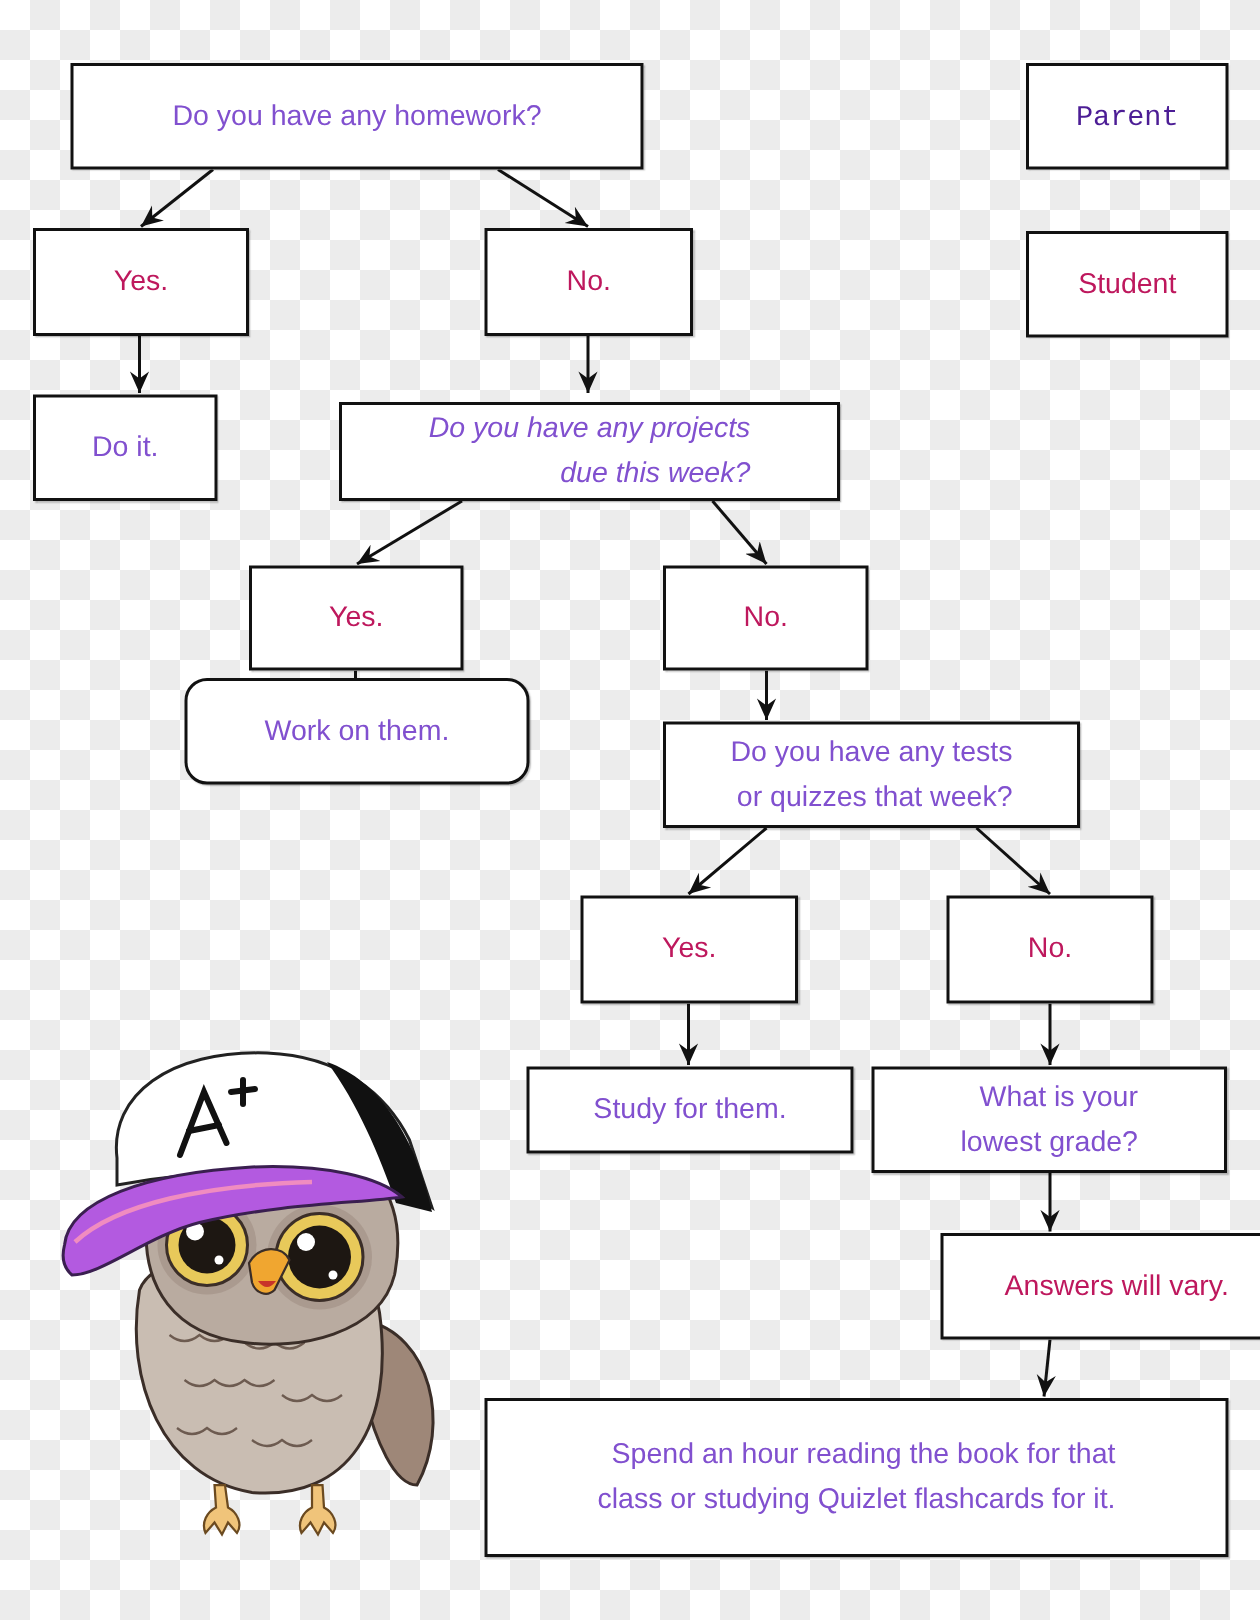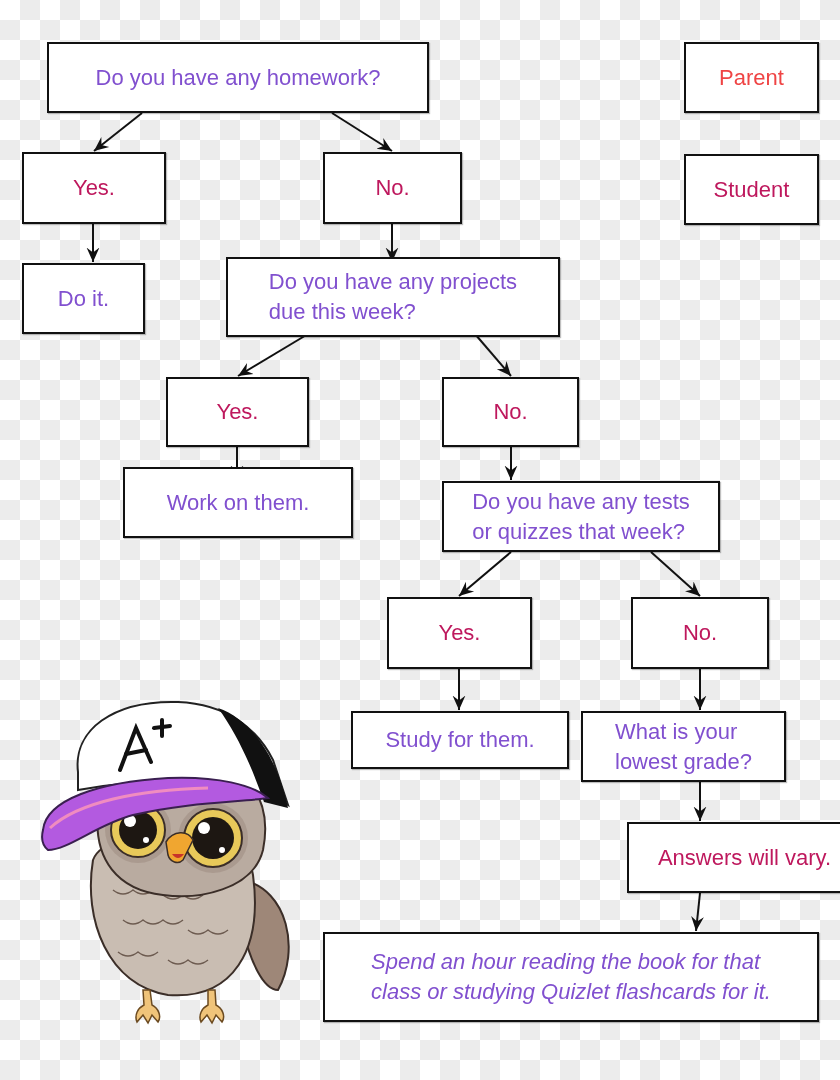--- a/index.html
+++ b/index.html
@@ -11,26 +11,26 @@
       linear-gradient(45deg, #ececec 25%, transparent 25%, transparent 75%, #ececec 75%);
     background-size: 40px 40px;
     background-position: 0 0, 20px 20px;
     font-family: "Liberation Sans", sans-serif;
   }
   .node {
     position: absolute; box-sizing: border-box;
     background: #ffffff; border: 2px solid #111111;
     box-shadow: 1px 1px 1px rgba(0,0,0,0.25);
     display: flex; align-items: center; justify-content: center;
-    text-align: left; font-size: 22px; line-height: 30px;
+    text-align: right; font-size: 19px; line-height: 30px;
     padding: 0 8px;
   }
   .node span { display: block; white-space: pre-line; }
   .parent-color { color: #8150cf; }
-  .legend-parent { color: #ef4444; }
+  .legend-parent { color: #4c1d95; font-family: Liberation Mono, monospace; }
   .student-color { color: #be185d; }
   #edges { position: absolute; left: 0; top: 0; pointer-events: none; }
   #owl { position: absolute; left: 38px; top: 690px; }
 </style>
 </head>
 <body>
 
 <svg id="edges" width="840" height="1080" viewBox="0 0 840 1080">
   <defs>
     <marker id="arr" viewBox="0 0 10 10" refX="9" refY="5" markerWidth="8" markerHeight="8" orient="auto-start-reverse">
@@ -68,56 +68,56 @@
 <div class="node student-color" style="left:22px; top:152px; width:144px; height:72px;">
   <span>Yes.</span>
 </div>
 <div class="node student-color" style="left:323px; top:152px; width:139px; height:72px;">
   <span>No.</span>
 </div>
 <div class="node parent-color" style="left:22px; top:263px; width:123px; height:71px;">
   <span>Do it.</span>
 </div>
 
-<div class="node parent-color" style="left:226px; top:257px; width:334px; height:80px;">
+<div class="node parent-color" style="left:226px; top:268px; width:334px; height:66px;font-style:italic;">
   <span>Do you have any projects
 due this week?</span>
 </div>
 <div class="node student-color" style="left:166px; top:377px; width:143px; height:70px;">
   <span>Yes.</span>
 </div>
 <div class="node student-color" style="left:442px; top:377px; width:137px; height:70px;">
   <span>No.</span>
 </div>
-<div class="node parent-color" style="left:123px; top:467px; width:230px; height:71px;">
+<div class="node parent-color" style="left:123px; top:452px; width:230px; height:71px;border-radius:15px;">
   <span>Work on them.</span>
 </div>
 
 <div class="node parent-color" style="left:442px; top:481px; width:278px; height:71px;">
   <span>Do you have any tests
 or quizzes that week?</span>
 </div>
 <div class="node student-color" style="left:387px; top:597px; width:145px; height:72px;">
   <span>Yes.</span>
 </div>
 <div class="node student-color" style="left:631px; top:597px; width:138px; height:72px;">
   <span>No.</span>
 </div>
 <div class="node parent-color" style="left:351px; top:711px; width:218px; height:58px;">
   <span>Study for them.</span>
 </div>
 
-<div class="node parent-color" style="left:581px; top:711px; width:205px; height:71px;">
+<div class="node parent-color" style="left:581px; top:711px; width:237px; height:71px;">
   <span>What is your
 lowest grade?</span>
 </div>
 <div class="node student-color" style="left:583px; top:822px; width:235px; height:71px;margin-left:44px;">
   <span>Answers will vary.</span>
 </div>
-<div class="node parent-color" style="left:323px; top:932px; width:496px; height:90px;font-style:italic;">
+<div class="node parent-color" style="left:323px; top:932px; width:496px; height:106px;">
   <span>Spend an hour reading the book for that
 class or studying Quizlet flashcards for it.</span>
 </div>
 
 <svg id="owl" width="270" height="340" viewBox="0 0 270 340">
 
   <path d="M205,190 C250,200 262,260 240,300 C225,300 212,270 205,240 Z" fill="#9e8778" stroke="#3b2e28" stroke-width="2"></path>
 
   <path d="M55,170 C45,230 70,295 130,305 C195,310 225,260 215,185 C210,140 70,130 55,170 Z" fill="#c9bdb2" stroke="#3b2e28" stroke-width="2"></path>
 

